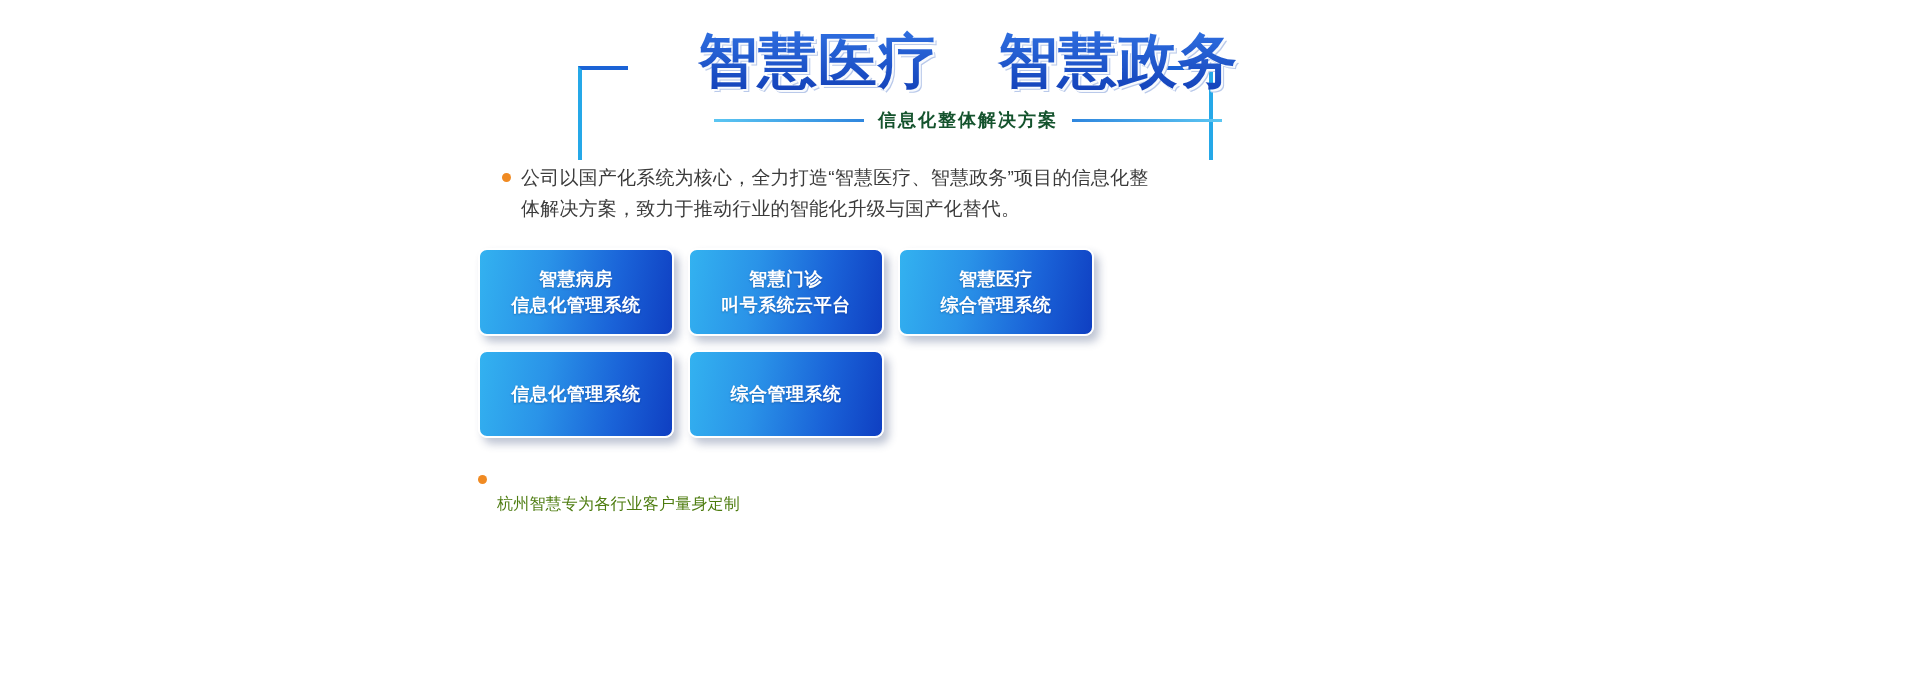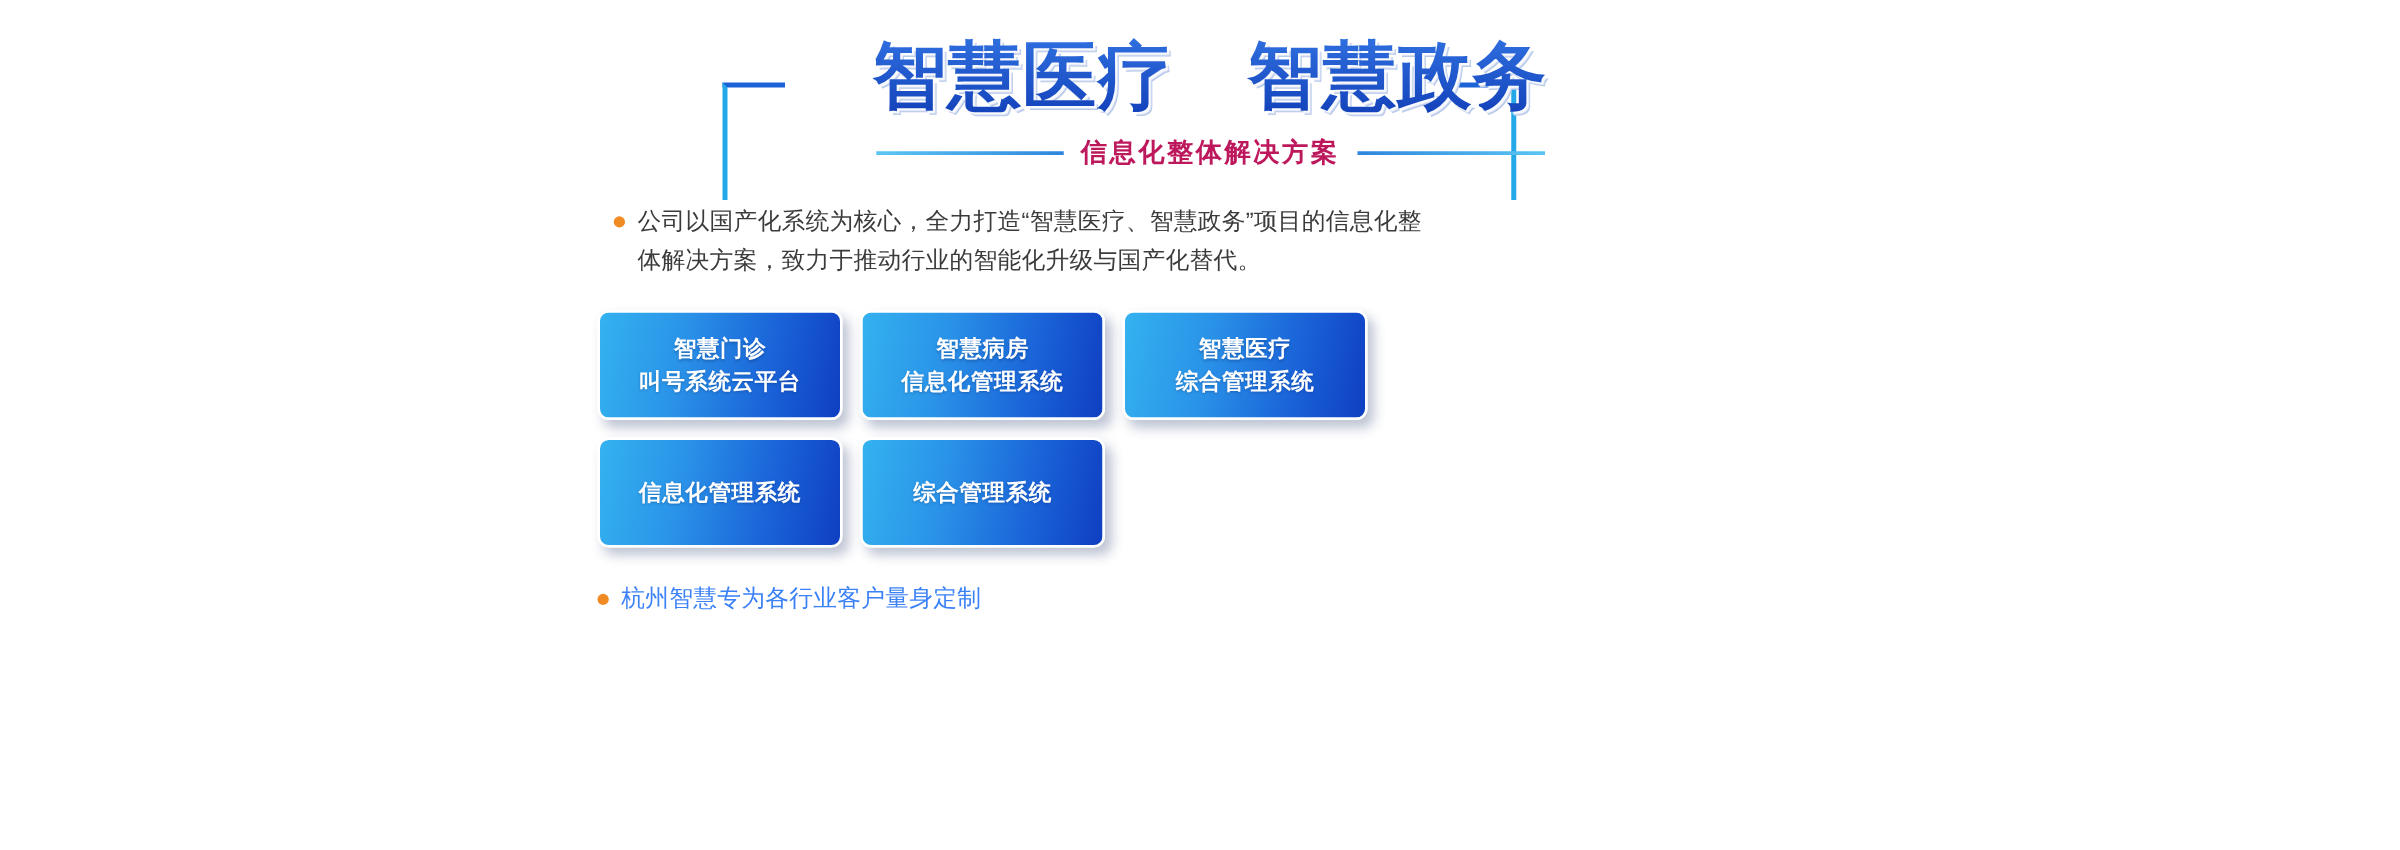--- a/index.html
+++ b/index.html
@@ -74,31 +74,31 @@
     justify-content: center;
     gap: 14px;
   }
   .sub-rule {
     height: 3px;
     width: 150px;
     background: linear-gradient(90deg, #5bc6f2 0%, #2f86de 100%);
   }
   .sub-rule.right { background: linear-gradient(90deg, #2f86de 0%, #5bc6f2 100%); }
   .sub-text {
-    font-size: 21px;
+    font-size: 18px;
     font-weight: bold;
-    color: #be185d;
+    color: #14532d;
     letter-spacing: 2px;
     white-space: nowrap;
   }
 
   
   .para {
     position: absolute;
-    left: 491px; top: 162px;
+    left: 502px; top: 162px;
     width: 660px;
     display: flex;
     align-items: flex-start;
     gap: 10px;
   }
   .dot {
     flex: 0 0 auto;
     width: 9px; height: 9px;
     border-radius: 50%;
     background: #f08a22;
@@ -149,24 +149,25 @@
     left: 478px; top: 468px;
     width: 660px;
   }
   .bullet-row {
     display: flex;
     align-items: flex-start;
     gap: 10px;
     margin-bottom: 18px;
   }
   .bullet-text {
-    font-size: 19px;
+    font-size: 16px;
     line-height: 24px;
-    color: #3b82f6;
+    color: #4d7c0f;
     letter-spacing: 0.2px;
+    margin-top: 24px;
   }
 </style>
 </head>
 <body>
 
 <div id="page">
 
   <div class="header">
     <div class="bracket-left"></div>
     <div class="bracket-right"></div>
@@ -185,26 +186,26 @@
     </div>
   </div>
 
   <div class="para">
     <span class="dot"></span>
     <span class="para-text">公司以国产化系统为核心，全力打造“智慧医疗、智慧政务”项目的信息化整体解决方案，致力于推动行业的智能化升级与国产化替代。</span>
   </div>
 
   <div class="grid">
     <div class="tile">
+      <span class="tile-label">智慧病房
+信息化管理系统</span>
+    </div>
+    <div class="tile">
       <span class="tile-label">智慧门诊
 叫号系统云平台</span>
-    </div>
-    <div class="tile">
-      <span class="tile-label">智慧病房
-信息化管理系统</span>
     </div>
     <div class="tile">
       <span class="tile-label">智慧医疗
 综合管理系统</span>
     </div>
     <div class="tile">
       <span class="tile-label">信息化管理系统</span>
     </div>
     <div class="tile">
       <span class="tile-label">综合管理系统</span>

